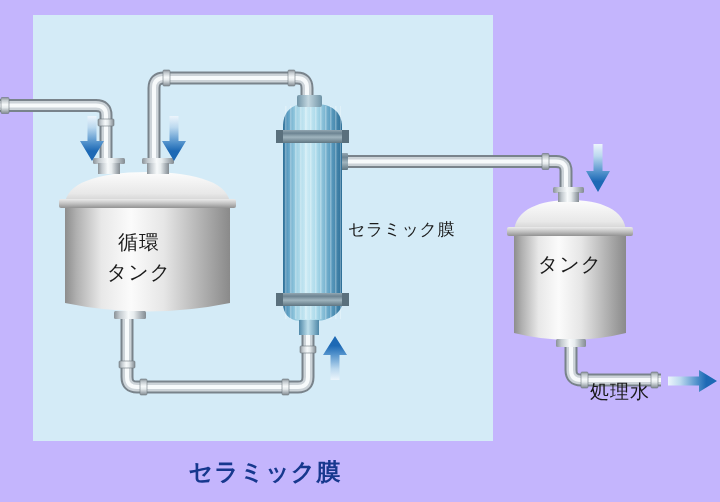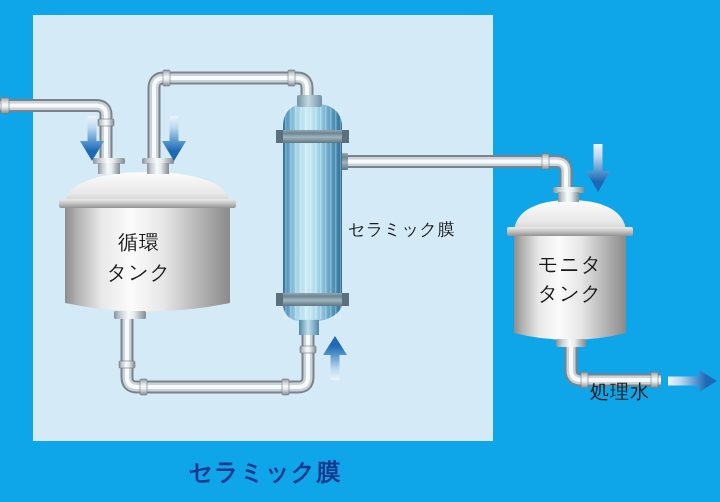--- a/index.html
+++ b/index.html
@@ -1,17 +1,17 @@
 <!DOCTYPE html>
 <html><head>
 <meta charset="utf-8">
 <style>
   html,body{margin:0;padding:0;background:#ffffff;}
   .stage{
-    position:relative;width:720px;height:502px;background:#0ea5e9;overflow:hidden;
+    position:relative;width:720px;height:502px;background:#c4b5fd;overflow:hidden;
     font-family:"DejaVu Sans",sans-serif;
   }
   .panel{
     position:absolute;left:33px;top:15px;width:460px;height:426px;
     background:#d4ebf7;
   }
   svg.layer{position:absolute;left:0;top:0;width:720px;height:502px;}
   
   .po{stroke:#79838b;stroke-width:13;fill:none;stroke-linecap:butt;}
   .pm{stroke:#ccd3d8;stroke-width:9;fill:none;stroke-linecap:butt;}
@@ -221,21 +221,20 @@
   </svg>
 
   <div class="diagram-label" style="left:74px;top:227px;width:130px;">
     <div>循環</div>
     <div>タンク</div>
   </div>
 
   <div class="diagram-label label-membrane" style="left:348px;top:219px;width:115px;text-align:left;">セラミック膜</div>
 
   <div class="diagram-label" style="left:505px;top:250px;width:130px;line-height:29px;">
-    <div>モニタ</div>
     <div>タンク</div>
   </div>
 
   <div class="diagram-label label-treated" style="left:570px;top:380px;width:100px;">処理水</div>
 
   <div class="caption">セラミック膜</div>
 
 </div>
 
 </body></html>

